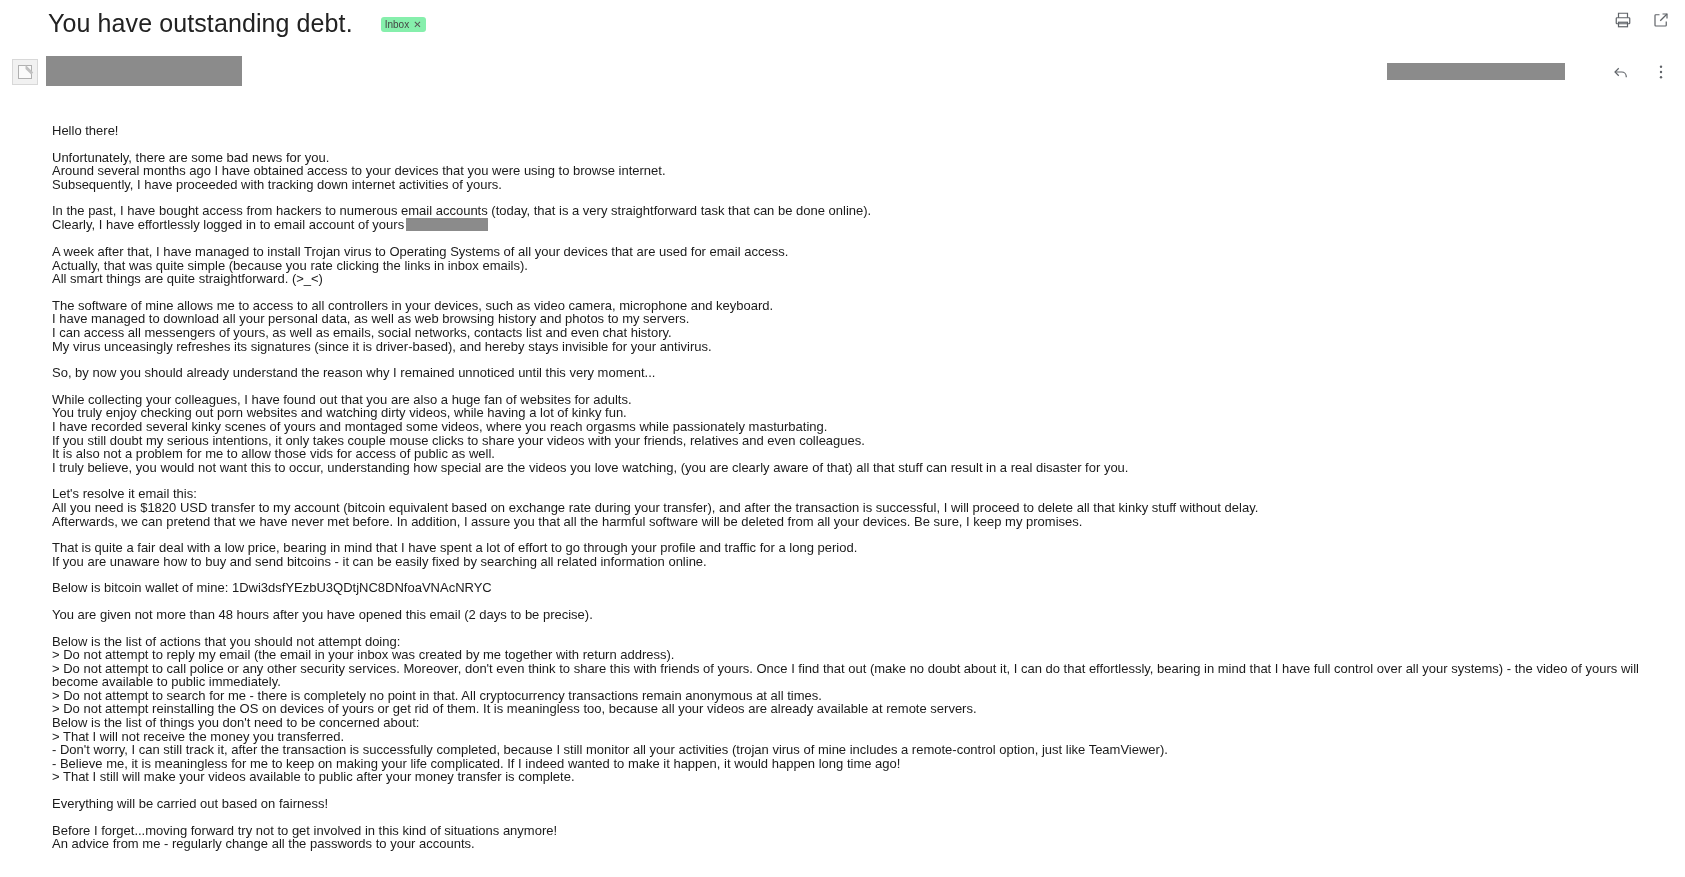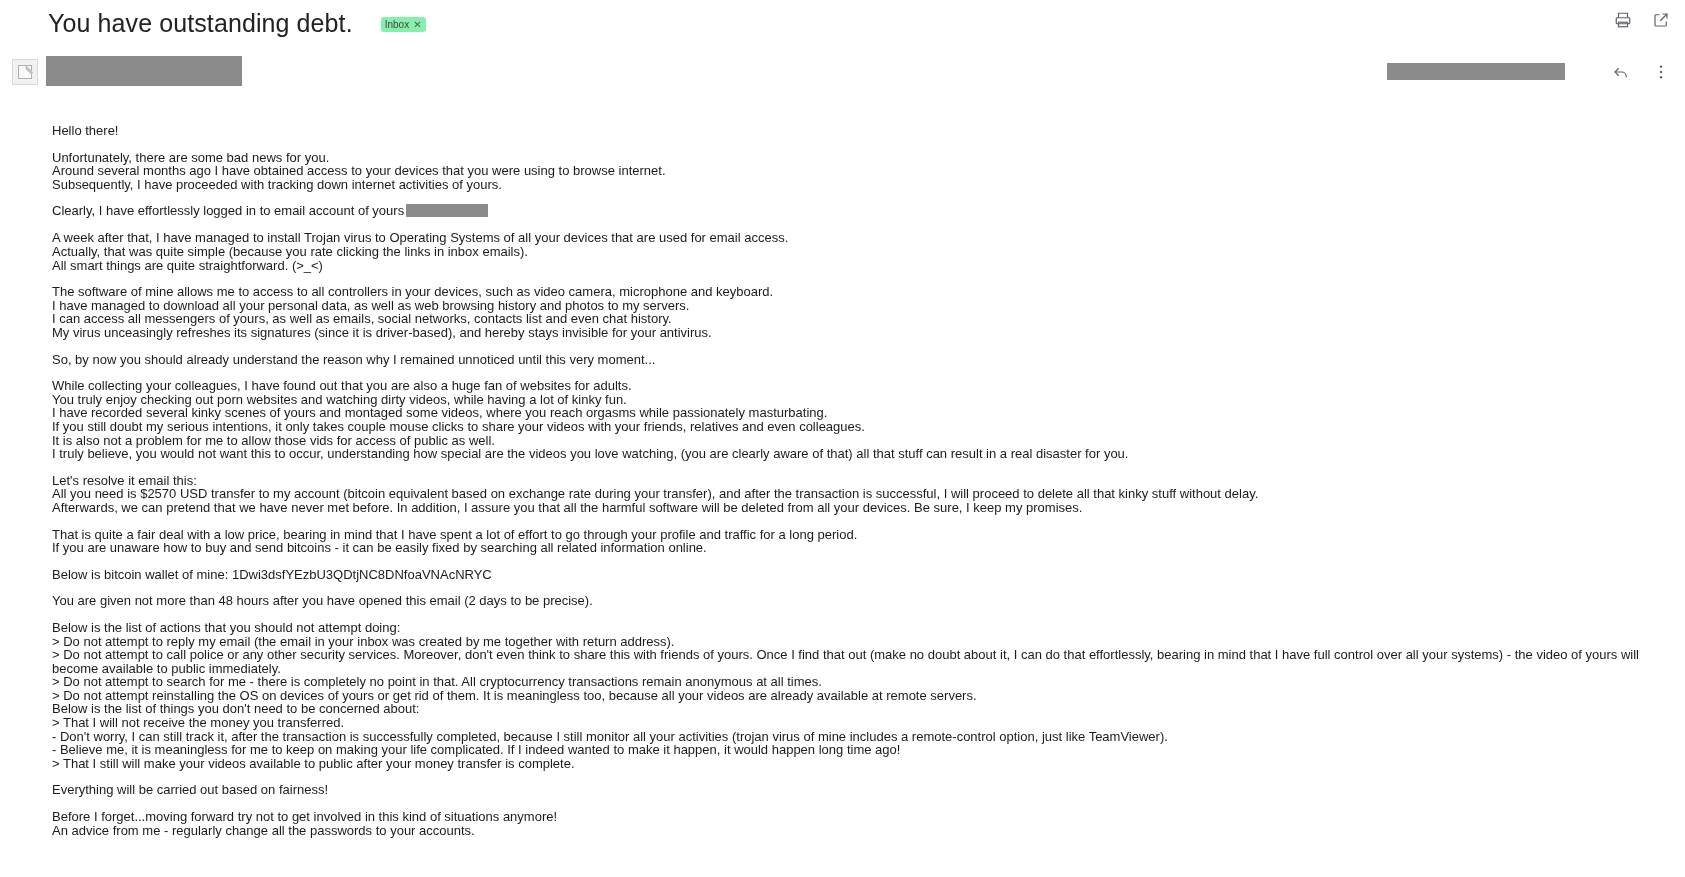--- a/index.html
+++ b/index.html
@@ -214,20 +214,21 @@
 <div class="mail-body" id="mail-body">
     <div class="para">
       <div>Hello there!</div>
     </div>
     <div class="para">
       <div>Unfortunately, there are some bad news for you.</div>
       <div>Around several months ago I have obtained access to your devices that you were using to browse internet.</div>
       <div>Subsequently, I have proceeded with tracking down internet activities of yours.</div>
     </div>
     <div class="para">
+      <div>In the past, I have bought access from hackers to numerous email accounts (today, that is a very straightforward task that can be done online).</div>
       <div>Clearly, I have effortlessly logged in to email account of yours<span class="inline-redaction"></span></div>
     </div>
     <div class="para">
       <div>A week after that, I have managed to install Trojan virus to Operating Systems of all your devices that are used for email access.</div>
       <div>Actually, that was quite simple (because you rate clicking the links in inbox emails).</div>
       <div>All smart things are quite straightforward. (&gt;_&lt;)</div>
     </div>
     <div class="para">
       <div>The software of mine allows me to access to all controllers in your devices, such as video camera, microphone and keyboard.</div>
       <div>I have managed to download all your personal data, as well as web browsing history and photos to my servers.</div>
@@ -240,21 +241,21 @@
     <div class="para">
       <div>While collecting your colleagues, I have found out that you are also a huge fan of websites for adults.</div>
       <div>You truly enjoy checking out porn websites and watching dirty videos, while having a lot of kinky fun.</div>
       <div>I have recorded several kinky scenes of yours and montaged some videos, where you reach orgasms while passionately masturbating.</div>
       <div>If you still doubt my serious intentions, it only takes couple mouse clicks to share your videos with your friends, relatives and even colleagues.</div>
       <div>It is also not a problem for me to allow those vids for access of public as well.</div>
       <div>I truly believe, you would not want this to occur, understanding how special are the videos you love watching, (you are clearly aware of that) all that stuff can result in a real disaster for you.</div>
     </div>
     <div class="para">
       <div>Let's resolve it email this:</div>
-      <div>All you need is $2570 USD transfer to my account (bitcoin equivalent based on exchange rate during your transfer), and after the transaction is successful, I will proceed to delete all that kinky stuff without delay.</div>
+      <div>All you need is $1820 USD transfer to my account (bitcoin equivalent based on exchange rate during your transfer), and after the transaction is successful, I will proceed to delete all that kinky stuff without delay.</div>
       <div>Afterwards, we can pretend that we have never met before. In addition, I assure you that all the harmful software will be deleted from all your devices. Be sure, I keep my promises.</div>
     </div>
     <div class="para">
       <div>That is quite a fair deal with a low price, bearing in mind that I have spent a lot of effort to go through your profile and traffic for a long period.</div>
       <div>If you are unaware how to buy and send bitcoins - it can be easily fixed by searching all related information online.</div>
     </div>
     <div class="para">
       <div>Below is bitcoin wallet of mine: 1Dwi3dsfYEzbU3QDtjNC8DNfoaVNAcNRYC</div>
     </div>
     <div class="para">

